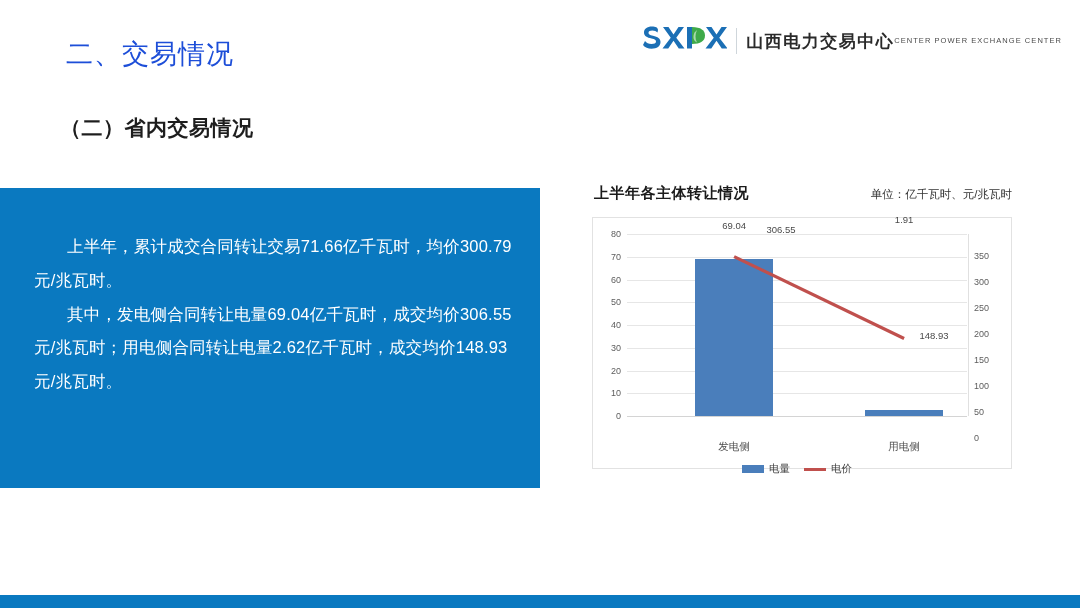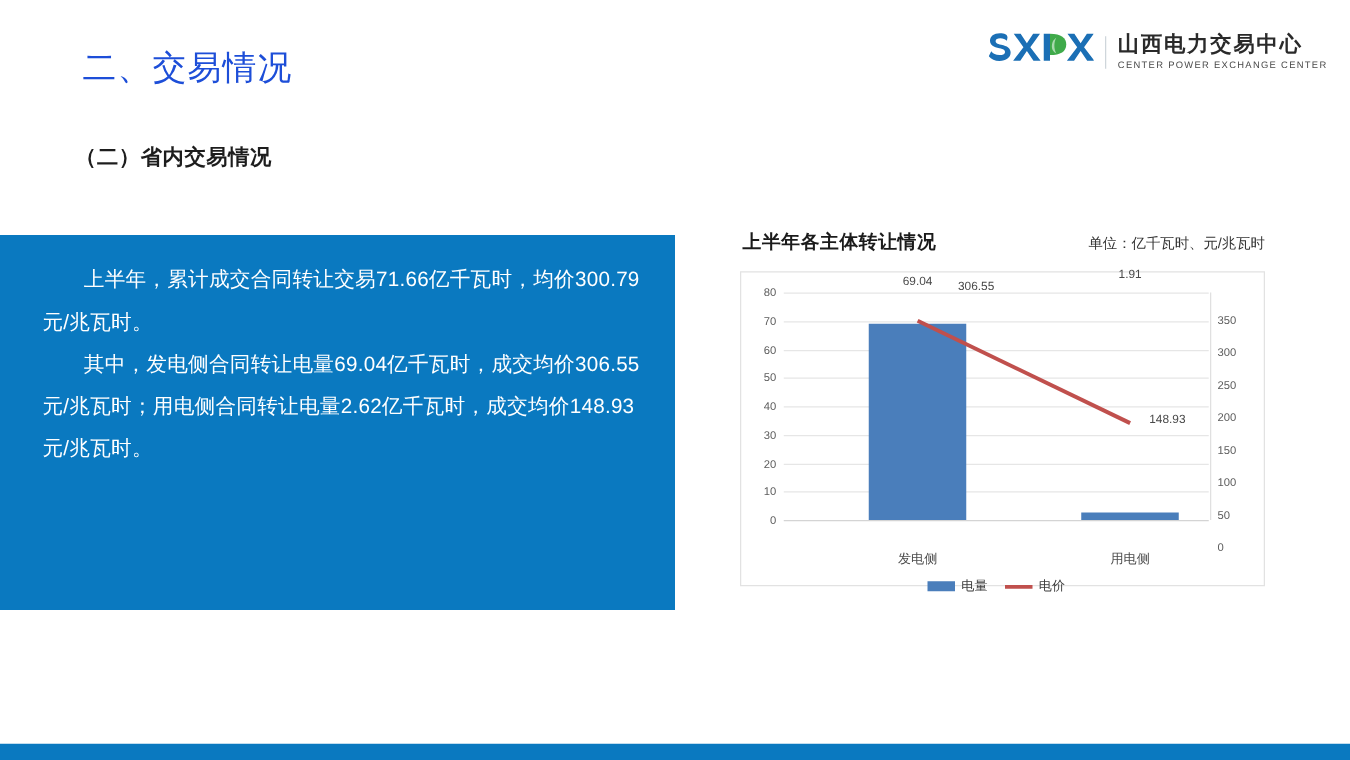--- a/index.html
+++ b/index.html
@@ -25,21 +25,21 @@
     font-weight: normal;
     color: #1d4ed8;
     letter-spacing: 1px;
     white-space: nowrap;
     text-align: center;
   }
   #subsection-title {
     position: absolute;
     left: 60px;
     top: 114px;
-    font-size: 17px;
+    font-size: 21px;
     font-weight: bold;
     color: #1d1d1d;
     letter-spacing: 0.5px;
     white-space: nowrap;
   }
 
   
   #brand-logo {
     position: absolute;
     right: 18px;
@@ -51,21 +51,21 @@
   #brand-logo .mark {
     display: block;
   }
   #brand-logo .divider-bar {
     width: 1px;
     height: 26px;
     background: #cfd6db;
   }
   #brand-logo .names {
     display: flex;
-    flex-direction: column;
+    flex-direction: row;
     justify-content: center;
     line-height: 1;
   }
   #brand-logo .cn-name {
     font-size: 17px;
     font-weight: bold;
     color: #2a2a2a;
     letter-spacing: 1.5px;
     white-space: nowrap;
   }
@@ -88,21 +88,21 @@
   }
   #summary-panel .para {
     color: #ffffff;
     font-size: 16.5px;
     line-height: 2.05;
     text-indent: 2em;
     margin: 0;
     padding: 0 28px 0 34px;
     letter-spacing: 0.2px;
   }
-  #summary-panel .para.first { padding-top: 20px; }
+  #summary-panel .para.first { padding-top: 42px; }
 
   
   #chart-block {
     position: absolute;
     left: 592px;
     top: 184px;
     width: 424px;
   }
   #chart-header {
     display: flex;

